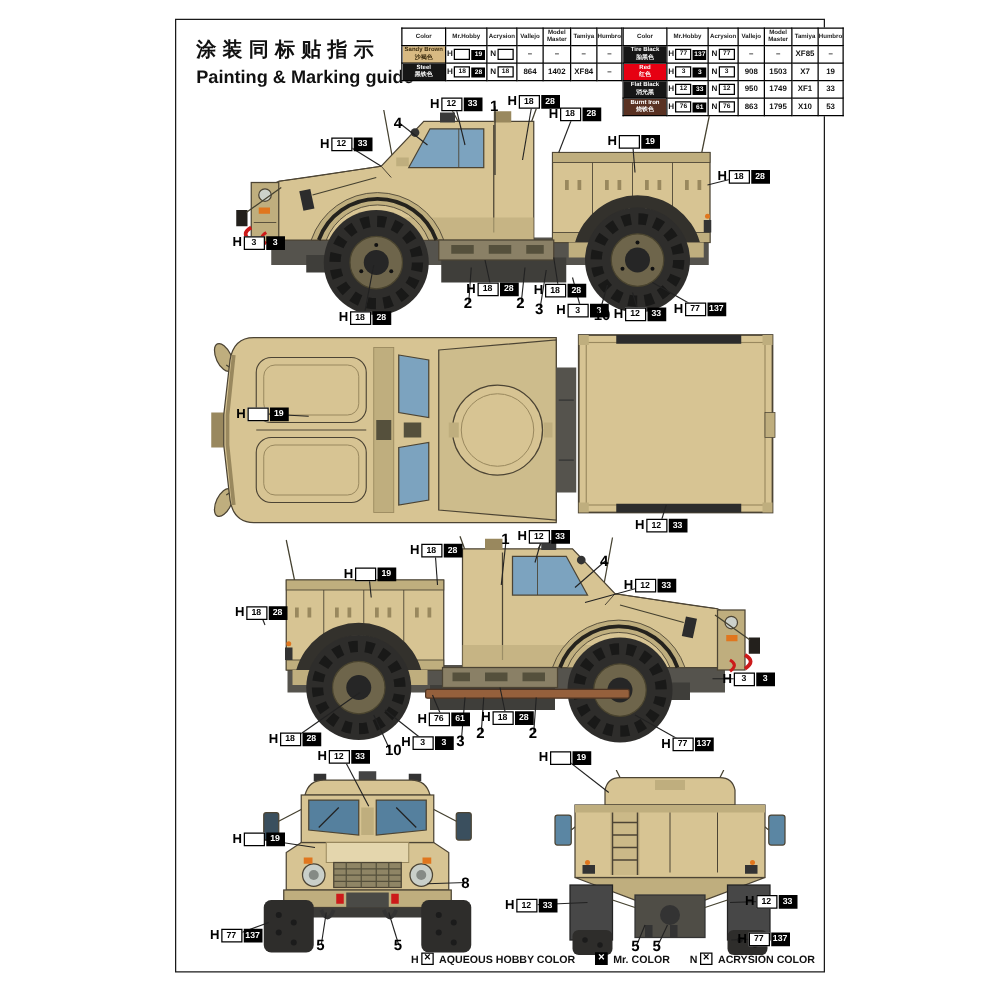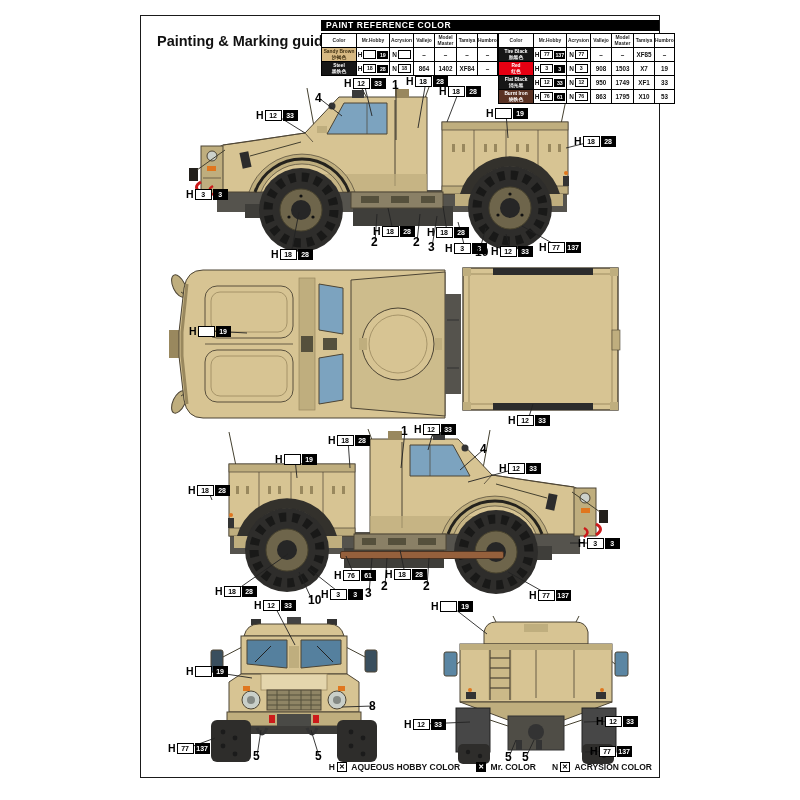--- a/index.html
+++ b/index.html
@@ -56,25 +56,25 @@
   .lg-box.black{background:#000;color:#fff;}
   .footer{position:absolute;left:143px;top:778px;font-weight:bold;font-size:13px;color:#111;z-index:4;}
 </style>
 </head>
 <body>
 
 <div class="page">
   <div class="sheet"></div>
 
   <div class="title-block">
+    <div class="title-cn">涂装同标贴指示</div>
     <div class="title-en">Painting &amp; Marking guide</div>
   </div>
 
   <div class="pt">
-    <div class="pt-title">PAINT  REFERENCE COLOR</div>
     <div class="pt-grid" id="pt-grid">
         <table>
           <thead>
             <tr>
               <th class="c0">Color</th>
               <th class="c1">Mr.Hobby</th>
               <th class="c2">Acrysion</th>
               <th class="c3">Vallejo</th>
               <th class="c4">Model
 Master</th>

